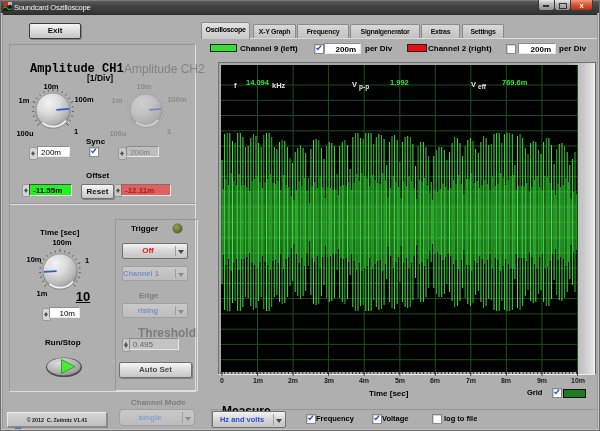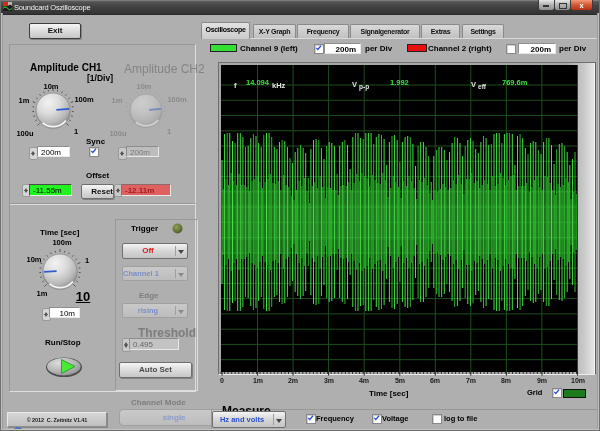--- a/index.html
+++ b/index.html
@@ -29,21 +29,21 @@
       <div style="position:absolute;left:0;right:0;top:0.5px;text-align:center;font-size:7.5px;font-weight:bold;color:#fff;">x</div>
     </div>
 </div>
 
 <div style="position:absolute;left:29px;top:23px;width:50px;height:14px;background:linear-gradient(#f6f6f6,#dedede 45%,#c6c6c6);border:1px solid #3c3c3c;border-radius:2px;box-shadow:1px 1px 0 rgba(0,0,0,0.25);">
 <div style="position:absolute;left:0;right:0;top:50%;transform:translateY(-52%);text-align:center;font-size:8px;font-weight:bold;color:#111;">Exit</div>
   </div>
 <div class="panel" style="left:9px;top:44px;width:185px;height:159px;"></div>
 <div class="panel" style="left:9px;top:203px;width:185px;height:187px;"></div>
 
-<div style="position:absolute;left:30px;top:62px;font-size:10px;font-weight:bold;color:#000;white-space:nowrap;">Amplitude CH1</div>
+<div style="position:absolute;left:30px;top:62px;font-size:12px;font-weight:bold;color:#000;white-space:nowrap;font-family:Liberation Mono, monospace;">Amplitude CH1</div>
 <div style="position:absolute;left:124px;top:62px;font-size:12px;font-weight:normal;color:#848484;white-space:nowrap;">Amplitude CH2</div>
 <div style="position:absolute;left:87px;top:73px;font-size:8.5px;font-weight:bold;color:#000;white-space:nowrap;">[1/Div]</div>
 
 <svg width="200" height="431" style="position:absolute;left:0;top:0">
 <defs>
 <radialGradient id="kn" cx="0.37" cy="0.28" r="0.8">
 <stop offset="0" stop-color="#f2f2f2"></stop>
         <stop offset="0.4" stop-color="#dcdcdc"></stop>
 <stop offset="0.75" stop-color="#b8b8b8"></stop>
         <stop offset="1" stop-color="#8c8c8c"></stop>
@@ -108,24 +108,24 @@
 <div style="position:absolute;left:126px;top:146px;width:33px;height:11px;background:#bdbdbd;border:1px solid #8d8d8d;border-right-color:#e8e8e8;border-bottom-color:#e8e8e8;box-sizing:border-box;">
 <div style="position:absolute;left:3px;right:3px;top:50%;transform:translateY(-50%);font-size:8px;font-weight:normal;color:#7d7d7d;text-align:left;white-space:nowrap;">200m</div>
   </div>
 
 <div style="position:absolute;left:86px;top:171px;font-size:8px;font-weight:bold;color:#000;white-space:nowrap;">Offset</div>
 <div style="position:absolute;left:22px;top:184px;width:7px;height:11px;background:#d6d6d6;border:1px solid #9a9a9a;border-radius:3px/2px;">
 <div style="position:absolute;left:1px;top:1px;width:0;height:0;border:2px solid transparent;border-bottom:3px solid #555;"></div>
 <div style="position:absolute;left:1px;bottom:1px;width:0;height:0;border:2px solid transparent;border-top:3px solid #555;"></div>
   </div>
 <div style="position:absolute;left:29px;top:184px;width:43px;height:12px;background:#21f321;border:1px solid #4a4a4a;border-right-color:#e8e8e8;border-bottom-color:#e8e8e8;box-sizing:border-box;">
-<div style="position:absolute;left:3px;right:3px;top:50%;transform:translateY(-50%);font-size:8px;font-weight:normal;color:#000;text-align:left;white-space:nowrap;">-11.55m</div>
+<div style="position:absolute;left:3px;right:3px;top:50%;transform:translateY(-50%);font-size:8px;font-weight:bold;color:#000;text-align:left;white-space:nowrap;">-11.55m</div>
   </div>
 <div style="position:absolute;left:81px;top:184px;width:31px;height:13px;background:linear-gradient(#f6f6f6,#dedede 45%,#c6c6c6);border:1px solid #6f6f6f;border-radius:2px;box-shadow:1px 1px 0 rgba(0,0,0,0.25);">
-<div style="position:absolute;left:0;right:0;top:50%;transform:translateY(-52%);text-align:right;font-size:8px;font-weight:bold;color:#111;">Reset</div>
+<div style="position:absolute;left:0;right:0;top:50%;transform:translateY(-52%);text-align:center;font-size:8px;font-weight:bold;color:#111;">Reset</div>
   </div>
 <div style="position:absolute;left:114px;top:184px;width:7px;height:11px;background:#c9c9c9;border:1px solid #9a9a9a;border-radius:3px/2px;">
 <div style="position:absolute;left:1px;top:1px;width:0;height:0;border:2px solid transparent;border-bottom:3px solid #555;"></div>
 <div style="position:absolute;left:1px;bottom:1px;width:0;height:0;border:2px solid transparent;border-top:3px solid #555;"></div>
   </div>
 <div style="position:absolute;left:121px;top:184px;width:50px;height:12px;background:#e06060;border:1px solid #8a6a6a;border-right-color:#e8e8e8;border-bottom-color:#e8e8e8;box-sizing:border-box;">
 <div style="position:absolute;left:3px;right:3px;top:50%;transform:translateY(-50%);font-size:8px;font-weight:bold;color:#9c2020;text-align:left;white-space:nowrap;">-12.11m</div>
   </div>
 
 <div style="position:absolute;left:40px;top:228px;font-size:8px;font-weight:bold;color:#000;white-space:nowrap;">Time [sec]</div>
@@ -196,21 +196,21 @@
 <div style="position:absolute;left:1px;bottom:1px;width:0;height:0;border:2px solid transparent;border-top:3px solid #555;"></div>
   </div>
 <div style="position:absolute;left:129px;top:338px;width:50px;height:12px;background:#c3c3c3;border:1px solid #8d8d8d;border-right-color:#e8e8e8;border-bottom-color:#e8e8e8;box-sizing:border-box;">
 <div style="position:absolute;left:3px;right:3px;top:50%;transform:translateY(-50%);font-size:8px;font-weight:normal;color:#666;text-align:left;white-space:nowrap;">0.495</div>
   </div>
 <div style="position:absolute;left:119px;top:362px;width:71px;height:14px;background:linear-gradient(#f6f6f6,#dedede 45%,#c6c6c6);border:1px solid #6f6f6f;border-radius:2px;box-shadow:1px 1px 0 rgba(0,0,0,0.25);">
 <div style="position:absolute;left:0;right:0;top:50%;transform:translateY(-52%);text-align:center;font-size:8px;font-weight:bold;color:#4a4a4a;">Auto Set</div>
   </div>
 
 <div style="position:absolute;left:131px;top:398px;font-size:8px;font-weight:bold;color:#7d7d7d;white-space:nowrap;">Channel Mode</div>
-<div style="position:absolute;left:119px;top:409px;width:74px;height:15px;background:linear-gradient(#c9c9c9,#bdbdbd);border:1px solid #a0a0a0;border-radius:4px;padding-left:48px;">
+<div style="position:absolute;left:119px;top:409px;width:74px;height:15px;background:linear-gradient(#c9c9c9,#bdbdbd);border:1px solid #a0a0a0;border-radius:4px;">
 <div style="position:absolute;left:0;right:14px;top:50%;transform:translateY(-54%);text-align:center;font-size:8px;font-weight:bold;color:#8a9cd0;">single</div>
 <div style="position:absolute;right:11px;top:2px;bottom:2px;width:1px;background:#9f9f9f;"></div>
 <div style="position:absolute;right:3px;top:50%;margin-top:-1px;width:0;height:0;border:3px solid transparent;border-top:4px solid #8a8a8a;"></div>
   </div>
 
 <div style="position:absolute;left:201px;top:22px;width:47px;height:16px;background:linear-gradient(#e2e2e2,#cbcbcb);border:1px solid #8a8a8a;border-bottom:none;border-radius:2px 2px 0 0;z-index:3;">
 <div style="position:absolute;left:0;right:0;top:3px;text-align:center;font-size:7px;letter-spacing:-0.3px;font-weight:bold;color:#000;">Oscilloscope</div>
   </div>
 <div style="position:absolute;left:253px;top:24px;width:41px;height:14px;background:linear-gradient(#d9d9d9,#bfbfbf);border:1px solid #8a8a8a;border-bottom:none;border-radius:2px 2px 0 0;">
 <div style="position:absolute;left:0;right:0;top:2.5px;text-align:center;font-size:7px;letter-spacing:-0.3px;font-weight:bold;color:#111;">X-Y Graph</div>

